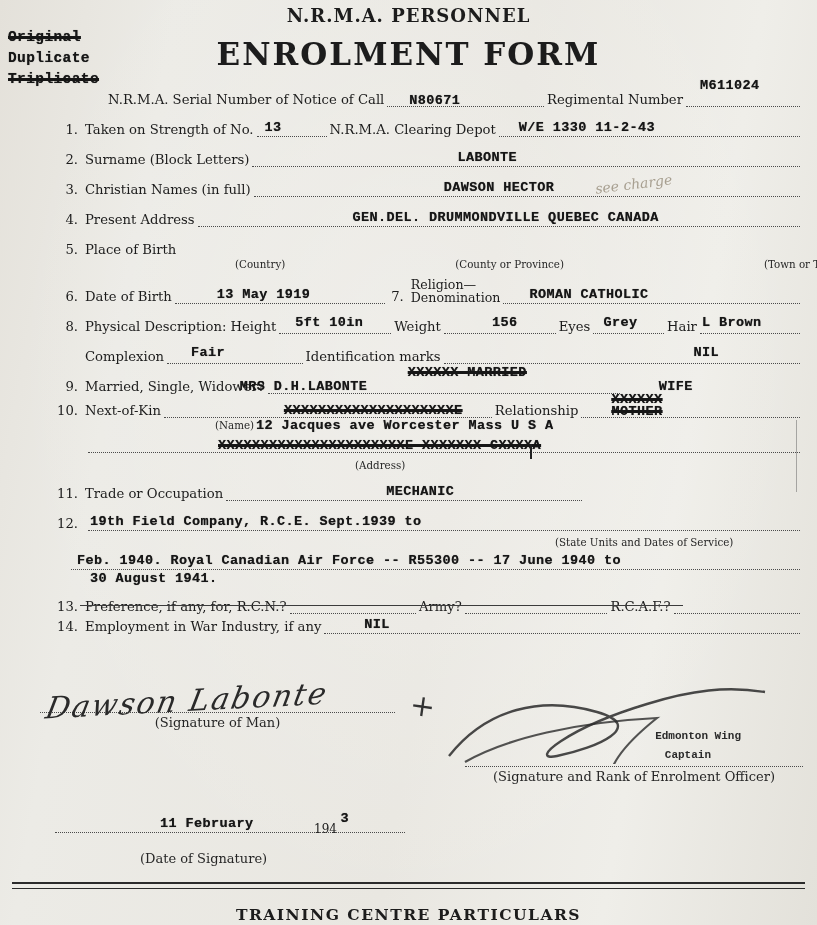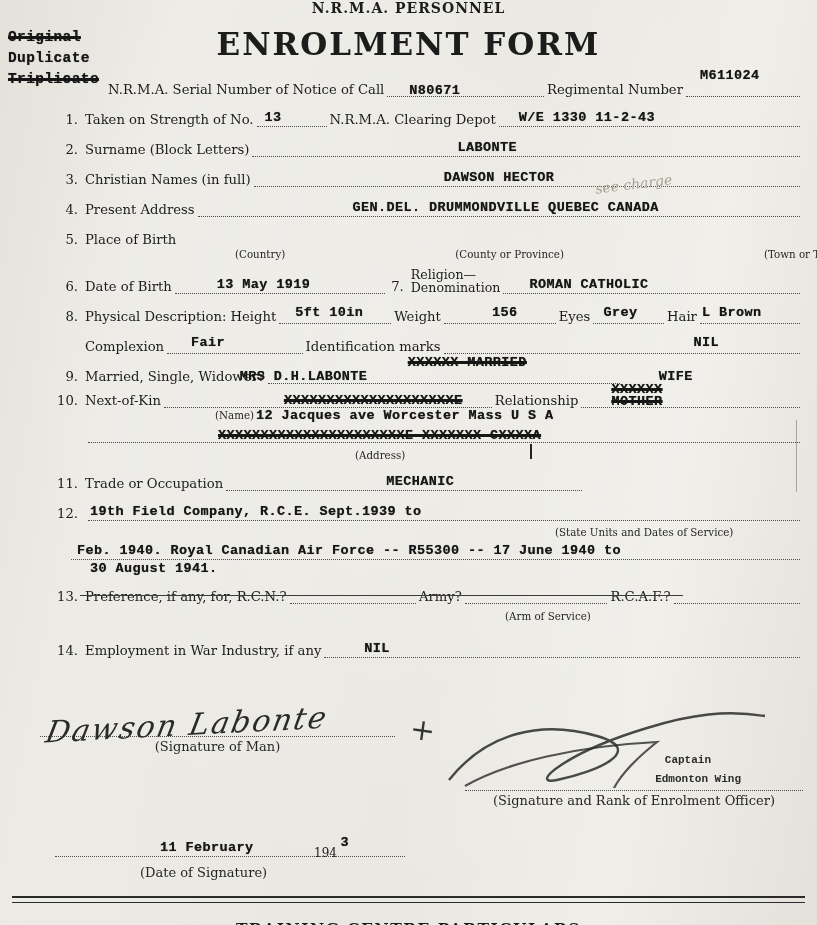--- a/index.html
+++ b/index.html
@@ -5,21 +5,21 @@
   html,body { margin:0; padding:0; background:#777; }
   .page {
     position:relative; width:817px; height:925px; overflow:hidden;
     background:
       radial-gradient(ellipse at 50% 40%, rgba(255,255,255,.25), rgba(0,0,0,0) 70%),
       linear-gradient(100deg, #e4e1da 0%, #ecebe6 18%, #e9e7e1 55%, #efeee9 78%, #e3e1da 100%);
     font-family:"DejaVu Serif", serif; color:#1c1c1c;
     box-sizing:border-box;
   }
   .center { text-align:center; }
-  .hdr-small { font-size:14px; font-weight:bold; letter-spacing:1px; }
+  .hdr-small { padding-top:5px; font-size:18px; font-weight:bold; letter-spacing:1px; }
   .title { margin-top:9px; font-size:31px; font-weight:bold; letter-spacing:2px;
            transform:scaleY(1.05); }
   .copies { position:absolute; left:8px; top:27px; line-height:21px; }
   .copies .tw { font-size:14.5px; }
   .struck { text-decoration:line-through; text-decoration-thickness:2.5px; }
 
   .tw { font-family:"Liberation Mono","DejaVu Sans Mono",monospace; font-weight:700;
         font-size:13.5px; letter-spacing:.4px; color:#161616; white-space:nowrap;
         text-shadow:0 0 .7px rgba(25,25,25,.75); }
   .tw-sm { font-family:"Liberation Mono","DejaVu Sans Mono",monospace; font-weight:700;
@@ -240,23 +240,20 @@
 
     <div class="row strike-row" style="margin-bottom:0">
       <span class="no">13.</span>
       <span class="lbl">Preference, if any, for, R.C.N.?</span>
       <span class="fill" style="flex:.55"></span>
       <span class="lbl">Army?</span>
       <span class="fill" style="flex:.62"></span>
       <span class="lbl">R.C.A.F.?</span>
       <span class="fill" style="flex:.55"></span>
     </div>
-    <div style="margin:1px 0 14px 455px;">
-      <span class="sub">(Arm of Service)</span>
-    </div>
 
     <div class="row">
       <span class="no">14.</span>
       <span class="lbl">Employment in War Industry, if any</span>
       <span class="fill">
           <span class="tw" style="left:40px;bottom:1px">NIL</span>
         </span>
     </div>
   </div>
 
@@ -266,38 +263,38 @@
         <span class="mansig">Dawson Labonte</span>
       </div>
       <div class="center sub" style="font-size:13px;margin-top:2px">(Signature of Man)</div>
       <span class="plusmark" style="right:-40px;top:-6px">+</span>
     </div>
     <div class="sigcol" style="flex:1; margin-left:70px; margin-top:56px;">
       <svg class="scrawl" width="330" height="86" viewBox="0 0 330 86">
         <path d="M2,78 C40,30 95,18 150,34 C200,48 150,70 110,78 C80,84 120,50 200,26 C245,12 280,8 318,14" fill="none" stroke="#2a2a2a" stroke-width="2.4" opacity=".85"></path>
         <path d="M18,84 C60,60 130,44 210,40 C180,64 150,96 170,112" fill="none" stroke="#2a2a2a" stroke-width="2.2" opacity=".8"></path>
       </svg>
+      <div style="text-align:right;padding-right:62px;">
+        <span class="tw-sm">Edmonton Wing</span>
+      </div>
       <div style="text-align:right;padding-right:92px;">
         <span class="tw-sm">Captain</span>
-      </div>
-      <div style="text-align:right;padding-right:62px;">
-        <span class="tw-sm">Edmonton Wing</span>
       </div>
       <div class="sigline" style="height:4px"></div>
       <div class="center sub" style="font-size:13px;margin-top:2px">(Signature and Rank of Enrolment Officer)</div>
     </div>
   </div>
 
   <div style="margin:30px 0 0 55px; width:350px; position:relative;">
     <div class="sigline">
       <span class="tw" style="position:absolute;left:105px;bottom:1px">11 February</span>
       <span class="lbl" style="position:absolute;right:68px;bottom:-4px;font-size:12px">194</span>
       <span class="tw" style="position:absolute;right:56px;bottom:6px">3</span>
     </div>
-    <div class="sub" style="font-size:13px;margin:8px 0 0 85px;">(Date of Signature)</div>
+    <div class="sub" style="font-size:13px;margin:18px 0 0 85px;">(Date of Signature)</div>
   </div>
 
   <div class="divider"></div>
 
   <div class="center tc-head">TRAINING CENTRE PARTICULARS</div>
 
   <span class="pencil">see charge</span>
   <div class="crease"></div>
   <div class="tick"></div>
 </div>

